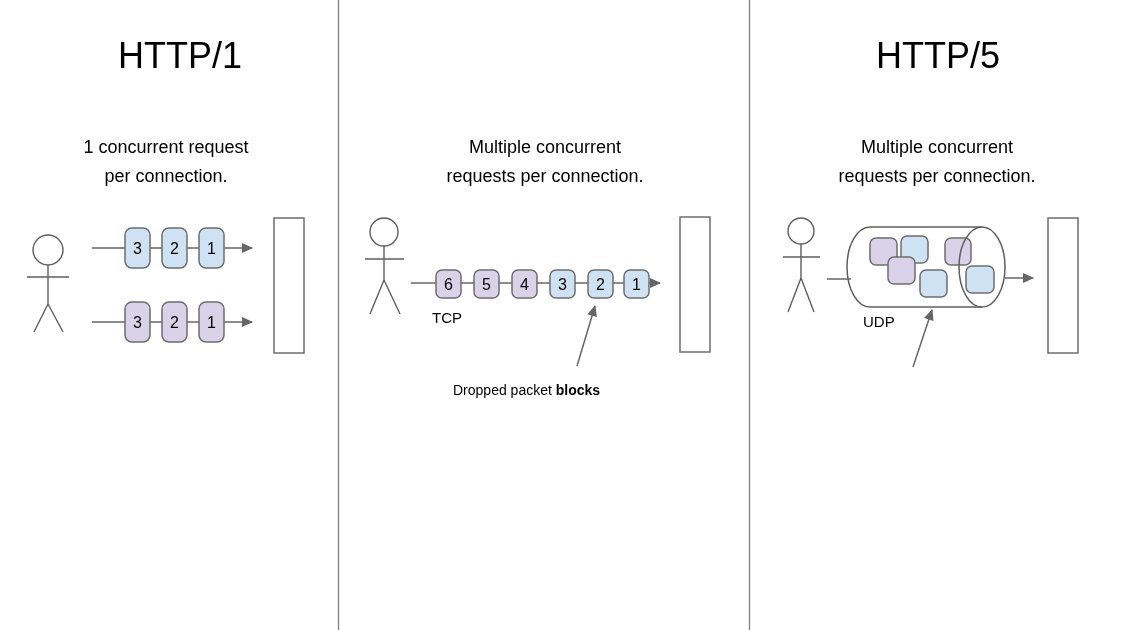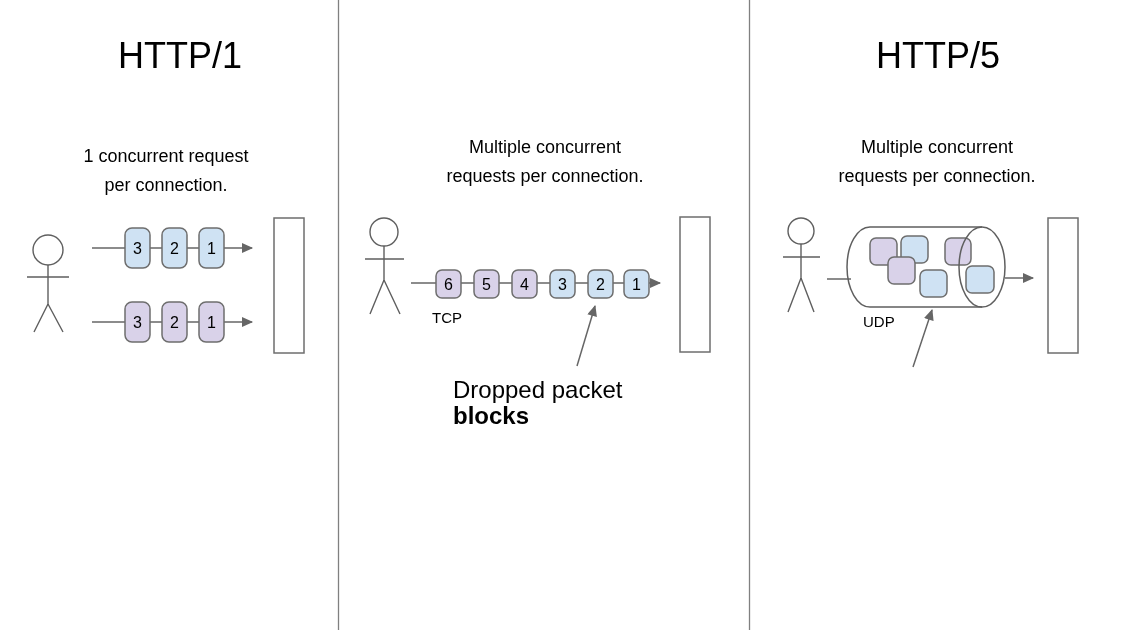--- a/index.html
+++ b/index.html
@@ -2,21 +2,21 @@
 <html style="--packet-blue: #cfe2f3; --packet-purple: #d9d2e9; --line: #666666; --divider: #808080; --text: #000000;"><head>
 <meta charset="utf-8">
 <style>
   html,body{margin:0;padding:0;background:#fff;}
   .stage{position:relative;width:1122px;height:630px;background:#fff;overflow:hidden;
          font-family:"Liberation Sans",sans-serif;color:#000;}
   .stage svg{position:absolute;left:0;top:0;}
   .title{position:absolute;top:36px;font-size:36px;line-height:40px;text-align:center;color:#000;}
   .subtitle{position:absolute;top:133px;font-size:18px;line-height:29px;text-align:center;
             white-space:pre-line;color:#000;}
-  .annot{position:absolute;font-size:24px;line-height:26px;color:#000;}
+  .annot{position:absolute;font-size:14px;line-height:26px;color:#000;}
   .annot b{font-weight:bold;}
   .pkt{stroke:#6e6e6e;stroke-width:1.5;}
   .pkt-blue{fill:var(--packet-blue,#cfe2f3);}
   .pkt-purple{fill:var(--packet-purple,#d9d2e9);}
   .ln{stroke:var(--line,#666666);stroke-width:1.5;fill:none;}
   .fig{stroke:#5f5f5f;stroke-width:1.4;fill:none;}
   .server{fill:#ffffff;stroke:#6e6e6e;stroke-width:1.5;}
   .tube{fill:none;stroke:#5f5f5f;stroke-width:1.5;}
   .divider{stroke:var(--divider,#808080);stroke-width:1.3;}
   .num{font-family:"Liberation Sans",sans-serif;font-size:16px;fill:#000;text-anchor:middle;}
@@ -114,21 +114,21 @@
   <text class="svglabel" x="863" y="327">UDP</text>
 
   <line class="ln" x1="913" y1="367" x2="932" y2="310" marker-end="url(#arrow)"></line>
 
   <rect class="server" x="1048" y="218" width="30" height="135"></rect>
 </svg>
 
 <div class="title" style="left:20px;width:320px;">HTTP/1</div>
 <div class="title" style="left:788px;width:300px;">HTTP/5</div>
 
-<div class="subtitle" style="left:30px;width:272px;margin-top:9px;">1 concurrent request
+<div class="subtitle" style="left:30px;width:272px;">1 concurrent request
 per connection.</div>
 <div class="subtitle" style="left:395px;width:300px;">Multiple concurrent
 requests per connection.</div>
 <div class="subtitle" style="left:787px;width:300px;">Multiple concurrent
 requests per connection.</div>
 
 <div class="annot" style="left:453px;top:377px;width:250px;">
   <div><span>Dropped packet </span><b>blocks</b></div>
 </div>
 

